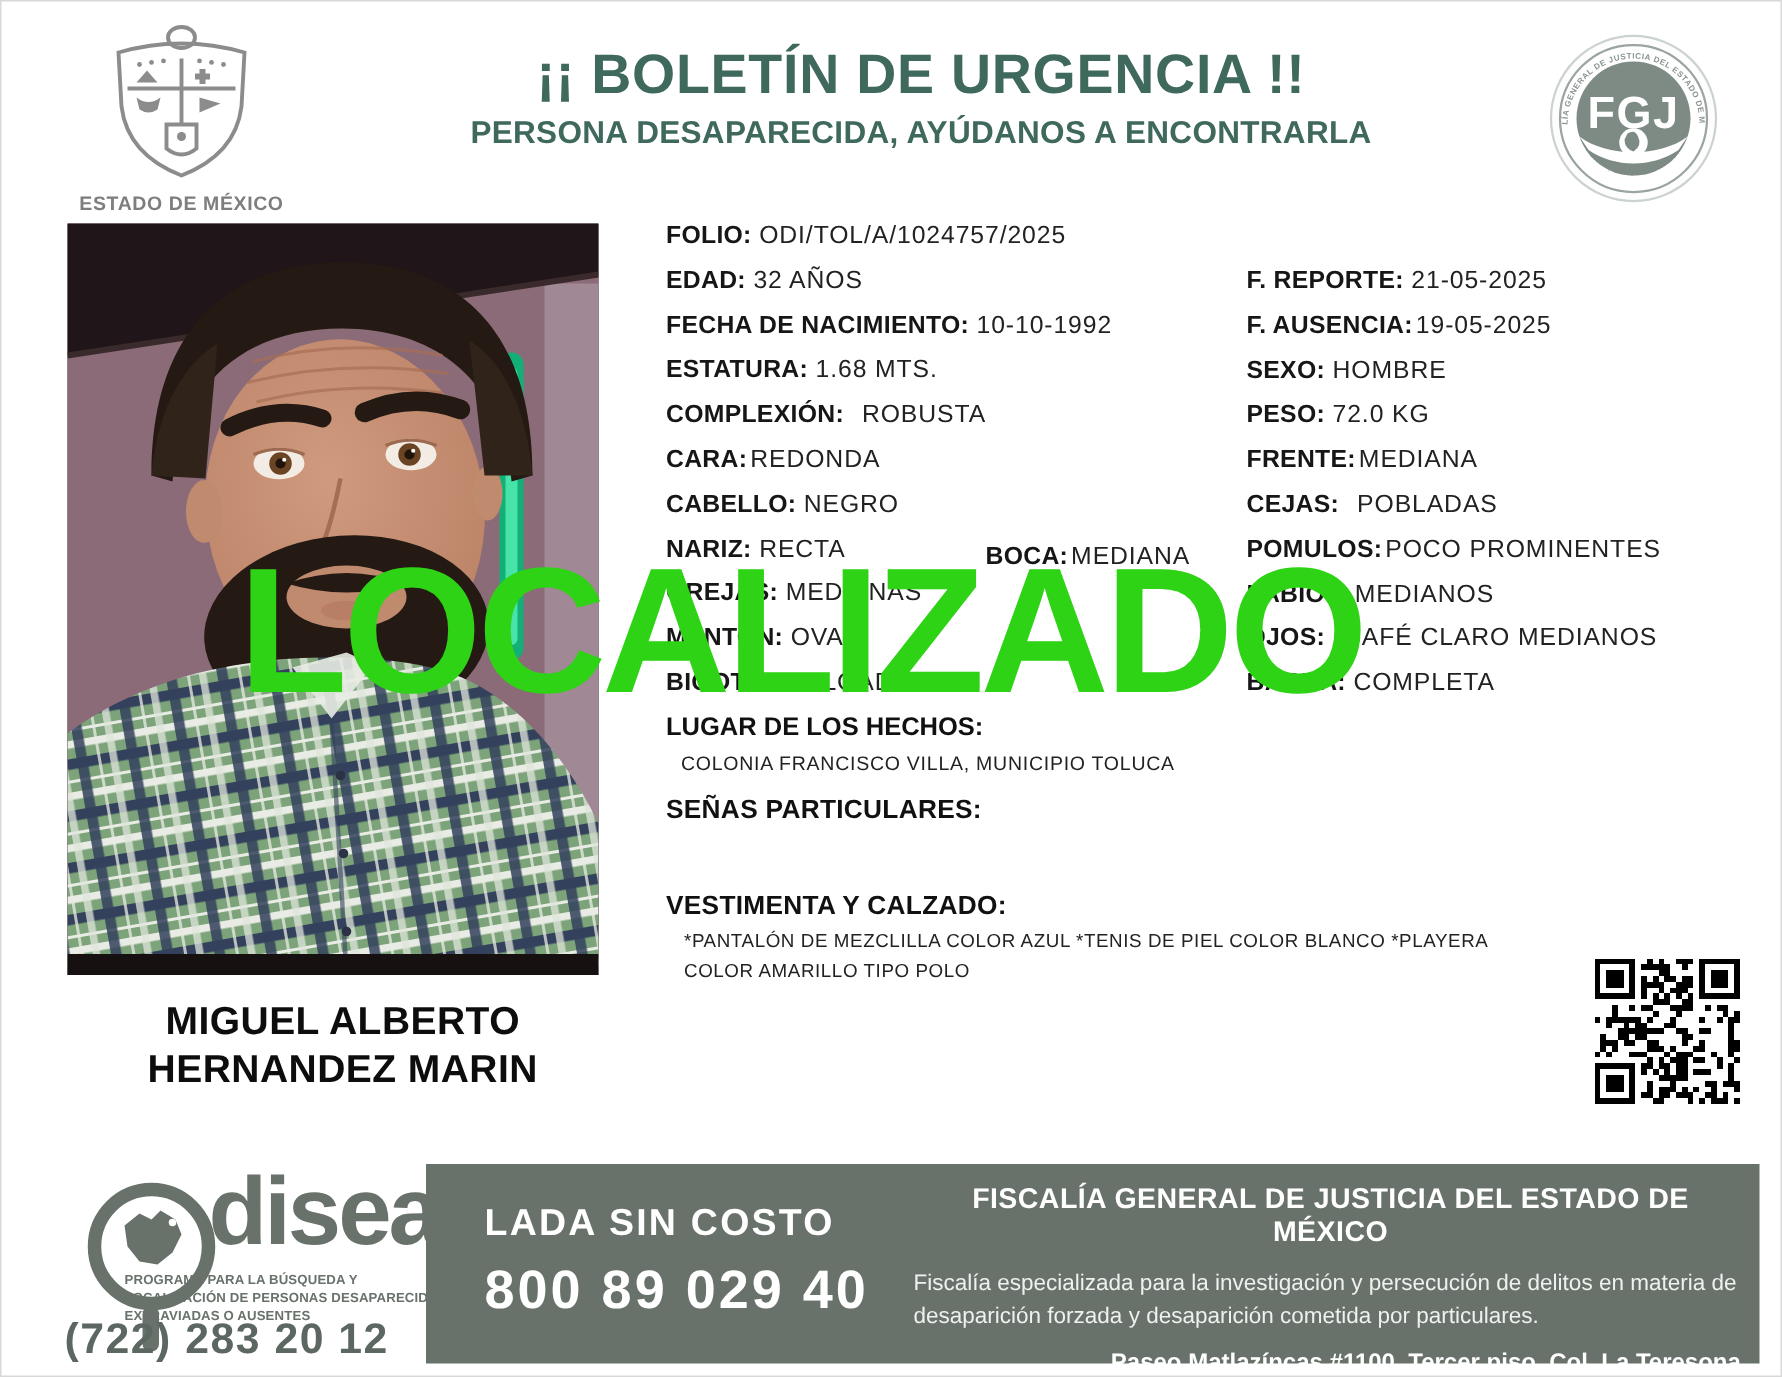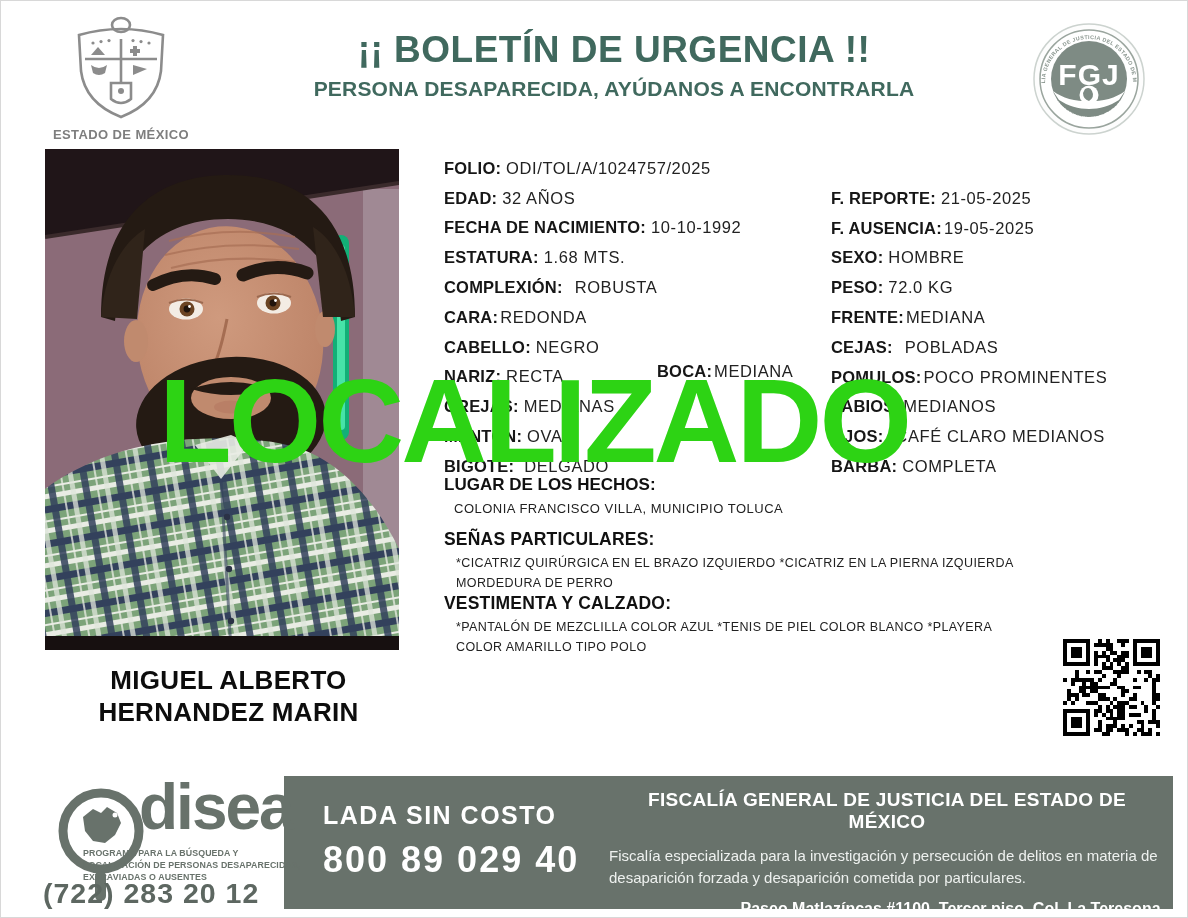--- a/index.html
+++ b/index.html
@@ -12,21 +12,21 @@
   .title-main{font-size:37px;font-weight:800;letter-spacing:.5px;line-height:1.05;}
   .title-sub{font-size:21px;font-weight:700;letter-spacing:.2px;margin-top:7px;}
   .fgj{position:absolute;right:40px;top:20px;width:116px;height:116px;}
   
   .photo{position:absolute;left:44px;top:148px;width:354px;height:501px;background:#1c1416;}
   .photo svg{display:block;}
   
   .col{position:absolute;}
   .col-left{left:443px;top:147px;width:395px;}
   .col-right{left:830px;top:177px;width:358px;}
-  .frow{position:relative;height:29.8px;display:flex;align-items:flex-end;font-size:16.5px;color:#161616;white-space:nowrap;}
+  .frow{position:relative;height:29.8px;display:flex;align-items:flex-start;font-size:16.5px;color:#161616;white-space:nowrap;}
   .flab{font-weight:700;letter-spacing:.2px;}
   .fval{margin-left:5px;letter-spacing:.6px;color:#222;}
   .boca-pair{position:absolute;left:213px;top:0;height:29.8px;display:flex;align-items:center;}
   .lugar-label{position:absolute;left:443px;top:474px;font-size:17px;font-weight:700;color:#111;}
   .lugar-value{position:absolute;left:453px;top:500px;font-size:13px;letter-spacing:.5px;color:#222;}
   .sec-label{position:absolute;font-size:17.5px;font-weight:700;color:#111;letter-spacing:.2px;}
   .sec-text{position:absolute;font-size:12.5px;letter-spacing:.4px;line-height:1.6;color:#222;}
   .senas-label{left:443px;top:528px;}
   .senas-text{left:455px;top:552px;width:625px;}
   .vest-label{left:443px;top:592px;}
@@ -277,21 +277,20 @@
     <div class="frow">
         <span class="flab">BARBA:</span>
         <span class="fval">COMPLETA</span>
       </div>
   </div>
 
   <div class="lugar-label">LUGAR DE LOS HECHOS:</div>
   <div class="lugar-value">COLONIA FRANCISCO VILLA, MUNICIPIO TOLUCA</div>
 
   <div class="sec-label senas-label">SEÑAS PARTICULARES:</div>
-  <div class="sec-text senas-text">*CICATRIZ QUIRÚRGICA EN EL BRAZO IZQUIERDO  *CICATRIZ EN LA PIERNA IZQUIERDA MORDEDURA DE PERRO</div>
 
   <div class="sec-label vest-label">VESTIMENTA Y CALZADO:</div>
   <div class="sec-text vest-text">*PANTALÓN DE MEZCLILLA COLOR AZUL *TENIS DE PIEL COLOR BLANCO *PLAYERA COLOR AMARILLO TIPO POLO</div>
 
   <div class="name">
     <div>MIGUEL ALBERTO</div>
     <div>HERNANDEZ MARIN</div>
   </div>
 
   <div class="localizado" id="localizado" style="color: rgb(45, 211, 20);">LOCALIZADO</div>

